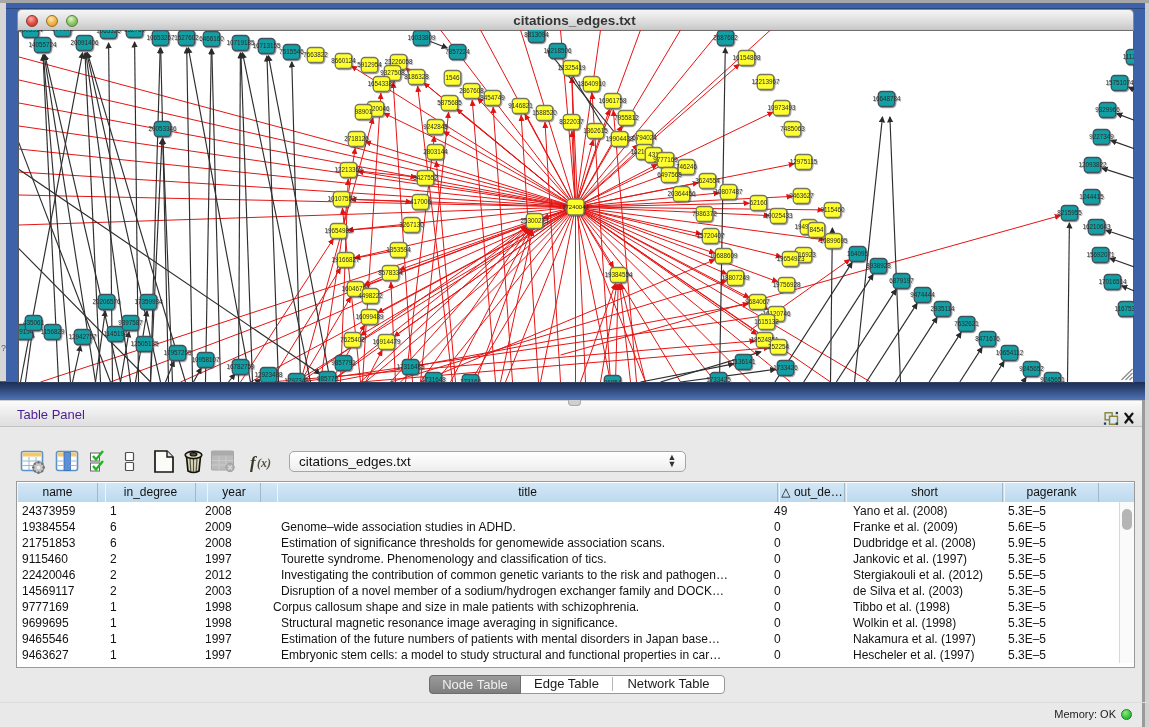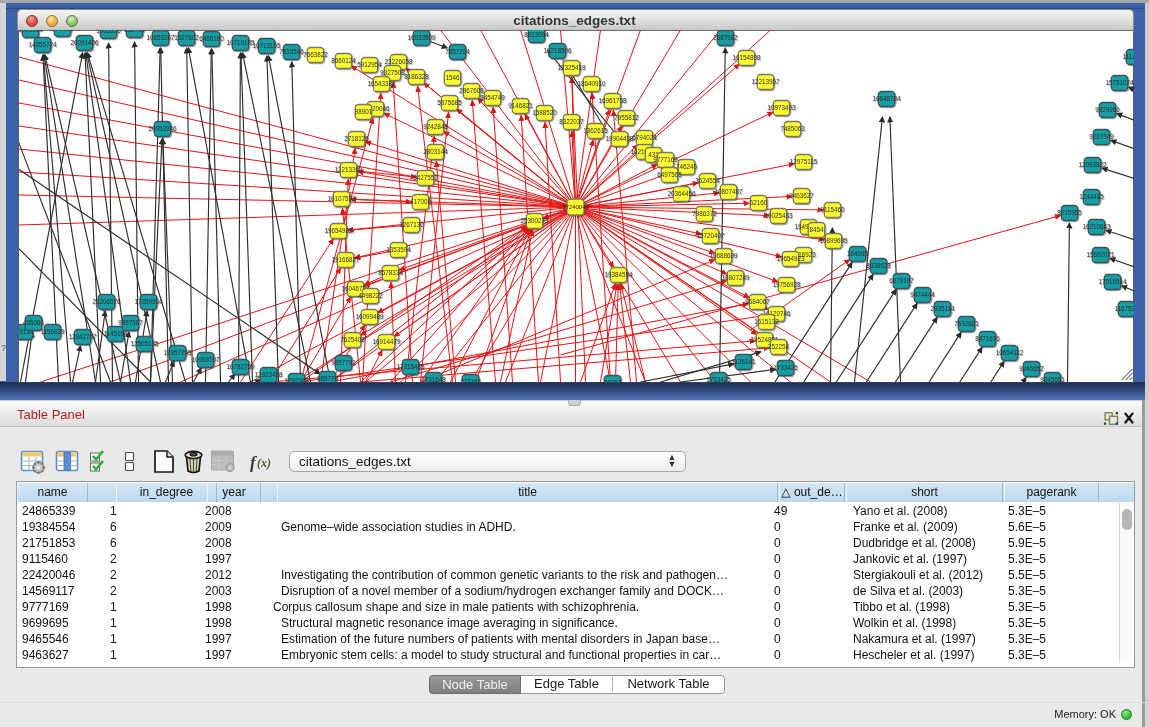--- a/index.html
+++ b/index.html
@@ -20,21 +20,21 @@
 .tl { top:15px; width:12px; height:12px; border-radius:50%; }
 #tl-r { left:26px; background:radial-gradient(circle at 40% 30%,#f59e97 8%,#dd4b40 55%,#b83428 100%); border:1px solid #93312a;}
 #tl-y { left:46px; background:radial-gradient(circle at 40% 30%,#fce0a6 8%,#efb13f 55%,#d99b27 100%); border:1px solid #9c6e20;}
 #tl-g { left:66px; background:radial-gradient(circle at 40% 30%,#d2eebb 8%,#8bc465 55%,#6aa946 100%); border:1px solid #56813a;}
 #canvas { left:17.5px; top:30.5px; width:1116.5px; height:352px; background:#ffffff; border-left:1px solid #5a5a5a; border-right:1px solid #5a5a5a; border-bottom:1px solid #33415c; }
 
 #tpanel { left:0; top:400px; width:1149px; height:327px; background:#e9e9e9; }
 #tp-right-edge { left:1142px; top:400px; width:3px; height:327px; background:#9b9b9b; }
 #tp-right-edge2 { left:1145px; top:400px; width:4px; height:327px; background:#d2d2d2; }
 #tp-head { left:0; top:400px; width:1144px; height:27px; background:linear-gradient(180deg,#fbfbfb,#e6e6e6 70%,#dfdfdf); border-bottom:1px solid #c2c2c2; border-top:1px solid #cfcfcf;}
-#tp-title { left:17px; top:406.5px; font-size:13px; color:#b91c1c; }
+#tp-title { left:17px; top:406.5px; font-size:13px; color:#4c1d95; }
 #nub { left:568px; top:400px; width:13px; height:6px; background:#cfcfcf; border:1px solid #a9a9a9; border-top:none; border-radius:0 0 4px 4px; }
 #tbl-container { left:16px; top:481px; width:1119px; height:187px; background:#fff; border:1px solid #9a9a9a; }
 #thead { left:17px; top:483px; width:1117px; height:19px; background:linear-gradient(180deg,#d3e7f6,#bcd9ee); }
 .th { position:absolute; top:0; height:19px; border-right:1px solid #9fb9cc; border-left:1px solid #eef6fc; text-align:center; font-size:12px; color:#111; line-height:19px; }
 .row { position:absolute; left:0px; width:1118px; height:16px; font-size:12px; color:#111; }
 .row span { position:absolute; top:1px; white-space:nowrap; }
 #vscroll { left:1119px; top:502px; width:15px; height:161px; background:#fafafa; border-left:1px solid #d8d8d8; }
 #vthumb { left:1121.5px; top:509px; width:10px; height:21px; background:#b5b5b5; border-radius:5px; }
 #tabbar { left:429px; top:675px; width:296px; height:18.5px; background:#fff; border:1px solid #989898; border-radius:4px; }
 #tab-node { left:429px; top:675px; width:92px; height:18.5px; background:linear-gradient(180deg,#9a9a9a,#7e7e7e); border:1px solid #6d6d6d; border-radius:4px 0 0 4px; color:#f0f0f0; text-align:center; font-size:13px; line-height:18px; }
@@ -632,57 +632,59 @@
  <circle cx="19" cy="17" r="4.2" fill="#ababab" stroke="#9b9b9b"></circle>
  <path d="M17 15 L21 19 M21 15 L17 19" stroke="#d8d8d8" stroke-width="1.4"></path>
 </g>
 <text x="232" y="20" font-size="17" font-style="italic" font-weight="bold" font-family="Liberation Serif,serif" fill="#3a372c">f</text>
 <text x="239" y="19" font-size="12" font-style="italic" font-weight="bold" font-family="Liberation Serif,serif" fill="#55513f">(x)</text>
 </svg>
 <div class="abs" id="dropdown">citations_edges.txt</div>
 <div class="abs" id="dd-arrows">▲<br>▼</div>
 <div class="abs" id="tbl-container"></div>
 <div class="abs" id="thead">
-<span class="th" style="left:0px;width:71px">name</span>
-<span class="th" style="left:99px;width:101px">in_degree</span>
+<span class="th" style="left:0px;width:81px">name</span>
+<span class="th" style="left:88px;width:91px">in_degree</span>
 <span class="th" style="left:190px;width:54px">year</span>
 <span class="th" style="left:260px;width:501px">title</span>
 <span class="th" style="left:762px;width:66px">△ out_de…</span>
 <span class="th" style="left:829px;width:157px">short</span>
 <span class="th" style="left:987px;width:95px">pagerank</span>
 </div>
 <div class="row" style="top:503px">
-<span style="left:22px">24865339</span>
+<span style="left:22px">24373959</span>
       <span style="left:110px">1</span>
       <span style="left:205px">2008</span>
       <span style="left:774px">49</span>
       <span style="left:853px">Yano et al. (2008)</span>
 <span style="left:1008px">5.3E–5</span>
     </div>
 <div class="row" style="top:519px">
 <span style="left:22px">19384554</span>
       <span style="left:110px">6</span>
       <span style="left:205px">2009</span>
 <span style="left:281px">Genome–wide association studies in ADHD.</span>
       <span style="left:774px">0</span>
       <span style="left:853px">Franke et al. (2009)</span>
 <span style="left:1008px">5.6E–5</span>
     </div>
 <div class="row" style="top:535px">
 <span style="left:22px">21751853</span>
       <span style="left:110px">6</span>
       <span style="left:205px">2008</span>
+<span style="left:281px">Estimation of significance thresholds for genomewide association scans.</span>
       <span style="left:774px">0</span>
       <span style="left:853px">Dudbridge et al. (2008)</span>
 <span style="left:1008px">5.9E–5</span>
     </div>
 <div class="row" style="top:551px">
 <span style="left:22px">9115460</span>
       <span style="left:110px">2</span>
       <span style="left:205px">1997</span>
+<span style="left:281px">Tourette syndrome. Phenomenology and classification of tics.</span>
       <span style="left:774px">0</span>
       <span style="left:853px">Jankovic et al. (1997)</span>
 <span style="left:1008px">5.3E–5</span>
     </div>
 <div class="row" style="top:567px">
 <span style="left:22px">22420046</span>
       <span style="left:110px">2</span>
       <span style="left:205px">2012</span>
 <span style="left:281px">Investigating the contribution of common genetic variants to the risk and pathogen…</span>
       <span style="left:774px">0</span>

